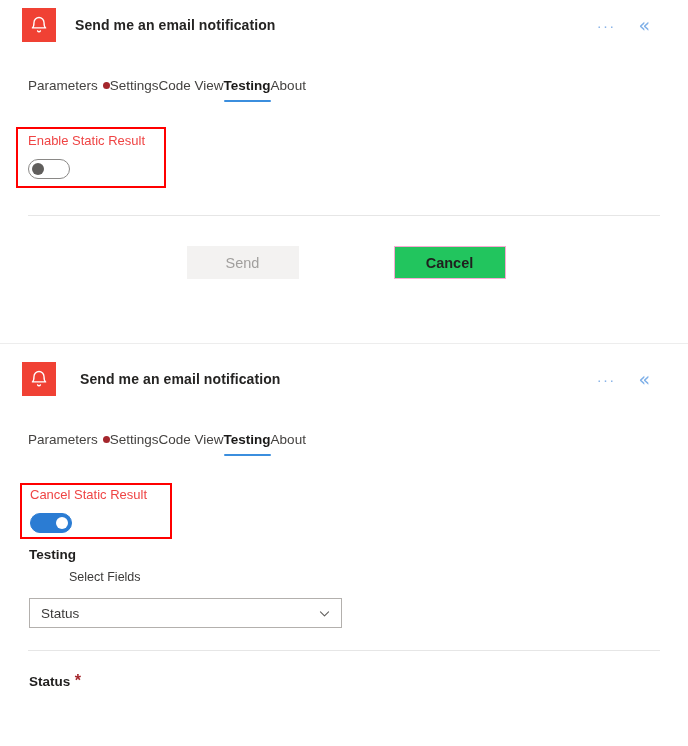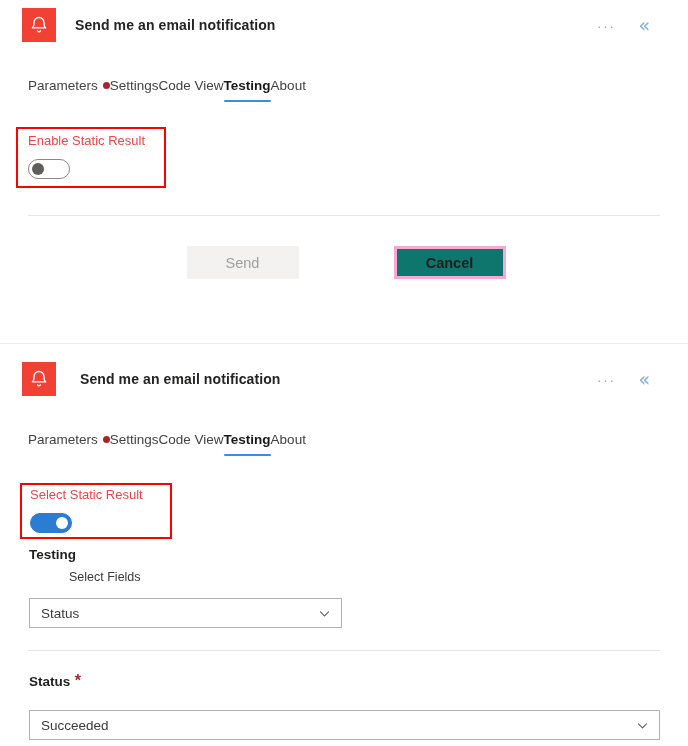--- a/index.html
+++ b/index.html
@@ -168,23 +168,23 @@
     display: flex; align-items: center; justify-content: center;
     cursor: pointer;
   }
   .btn-save {
     background: #f3f2f1;
     color: #a19f9d;
     border: none;
     cursor: default;
   }
   .btn-cancel {
-    background: #0f766e;
+    background: #22c55e;
     color: #201f1e;
-    border: 3px solid #f9a8d4;
+    border: 1px solid #f9a8d4;
     font-weight: bold;
   }
 
   
   .section-heading {
     font-size: 13.5px;
     font-weight: bold;
     color: #201f1e;
   }
   .field-label {
@@ -304,21 +304,21 @@
     </div>
     <div class="tab active">
       <span>Testing</span>
     </div>
     <div class="tab">
       <span>About</span>
     </div>
   </div>
 
   <div style="position:absolute; left:30px; top:143px;">
-    <div class="toggle-label">Select Static Result</div>
+    <div class="toggle-label">Cancel Static Result</div>
     <div class="toggle on" style="margin-top:11px;">
       <span class="knob"></span>
     </div>
   </div>
 
   <div class="annot-box" style="left:20px; top:139px; width:152px; height:56px;"></div>
 
   <div class="section-heading" style="position:absolute; left:29px; top:203px;">Testing</div>
 
   <div class="field-label" style="position:absolute; left:29px; top:226px;">Select Fields</div>
@@ -330,19 +330,13 @@
     </svg>
   </div>
 
   <div class="divider" style="position:absolute; left:28px; top:306px; width:632px;"></div>
 
   <div style="position:absolute; left:29px; top:328px;">
     <span class="field-label-strong">Status</span>
     <span class="req-star">*</span>
   </div>
 
-  <div class="dropdown" style="position:absolute; left:29px; top:366px; width:631px;">
-    <span class="dropdown-value">Succeeded</span>
-    <svg class="chev" width="13" height="13" viewBox="0 0 16 16" fill="none" stroke="#605e5c" stroke-width="1.3" stroke-linecap="round" stroke-linejoin="round">
-      <path d="M3 6l5 5 5-5"></path>
-    </svg>
-  </div>
 </div>
 
 </body></html>

